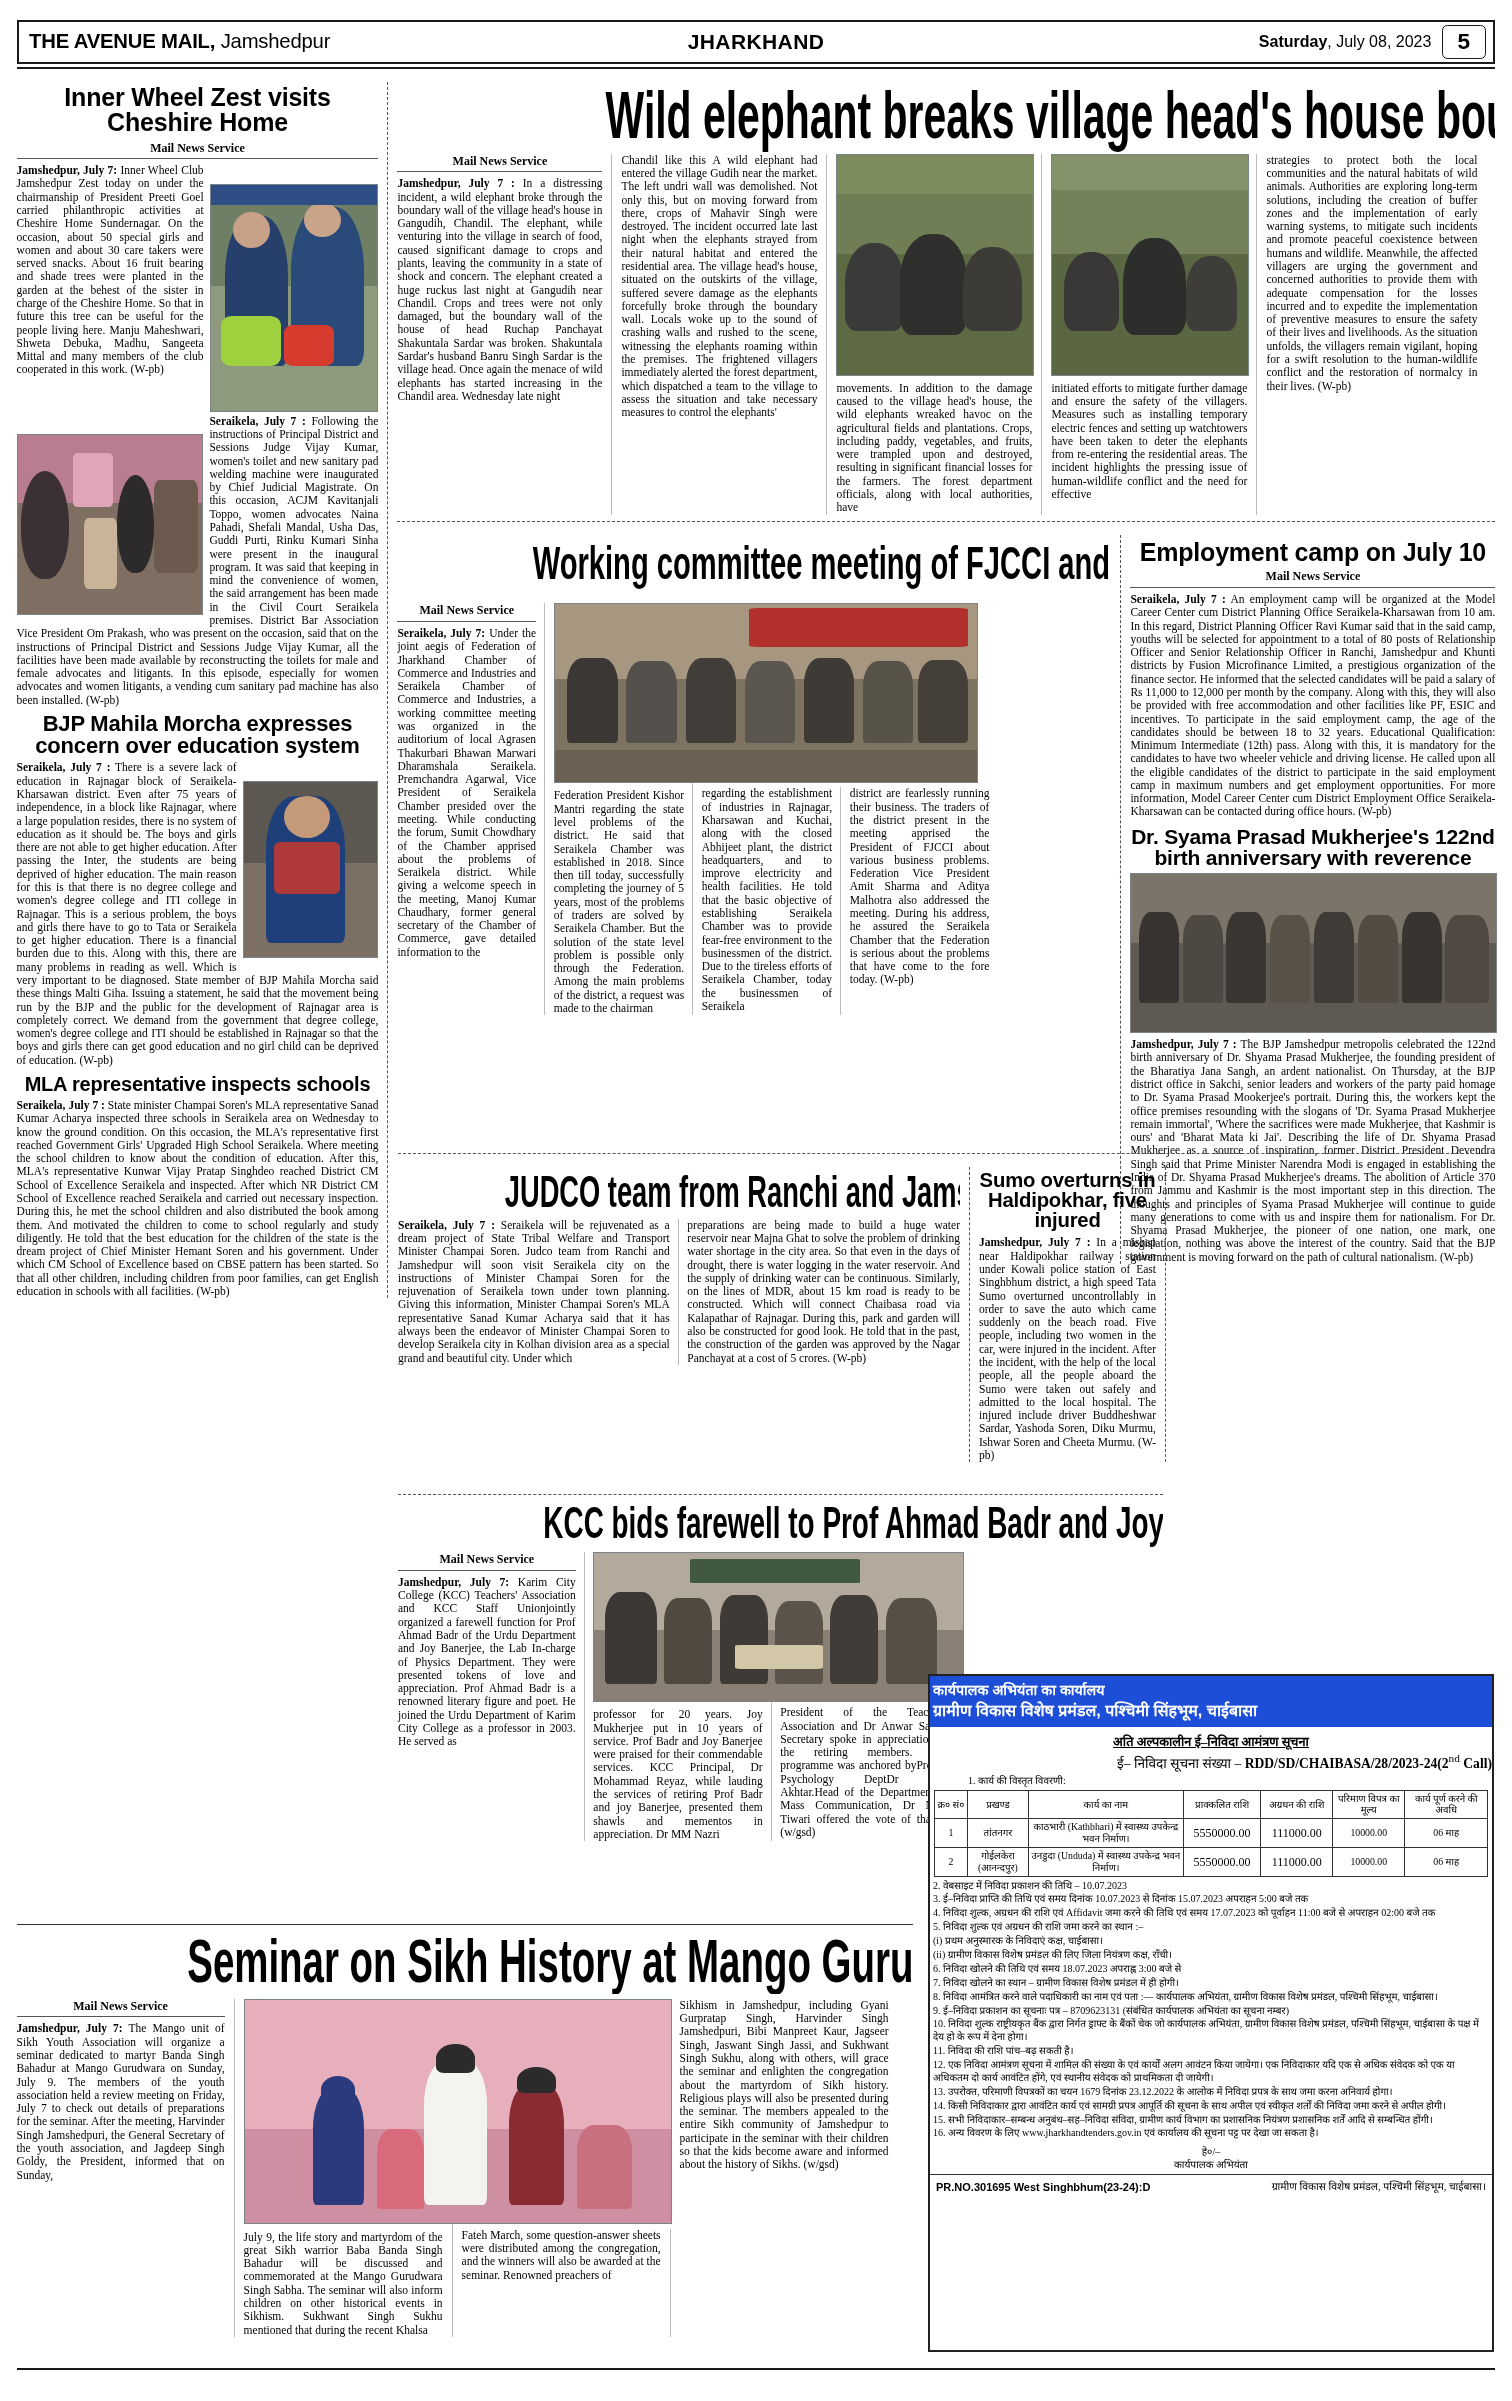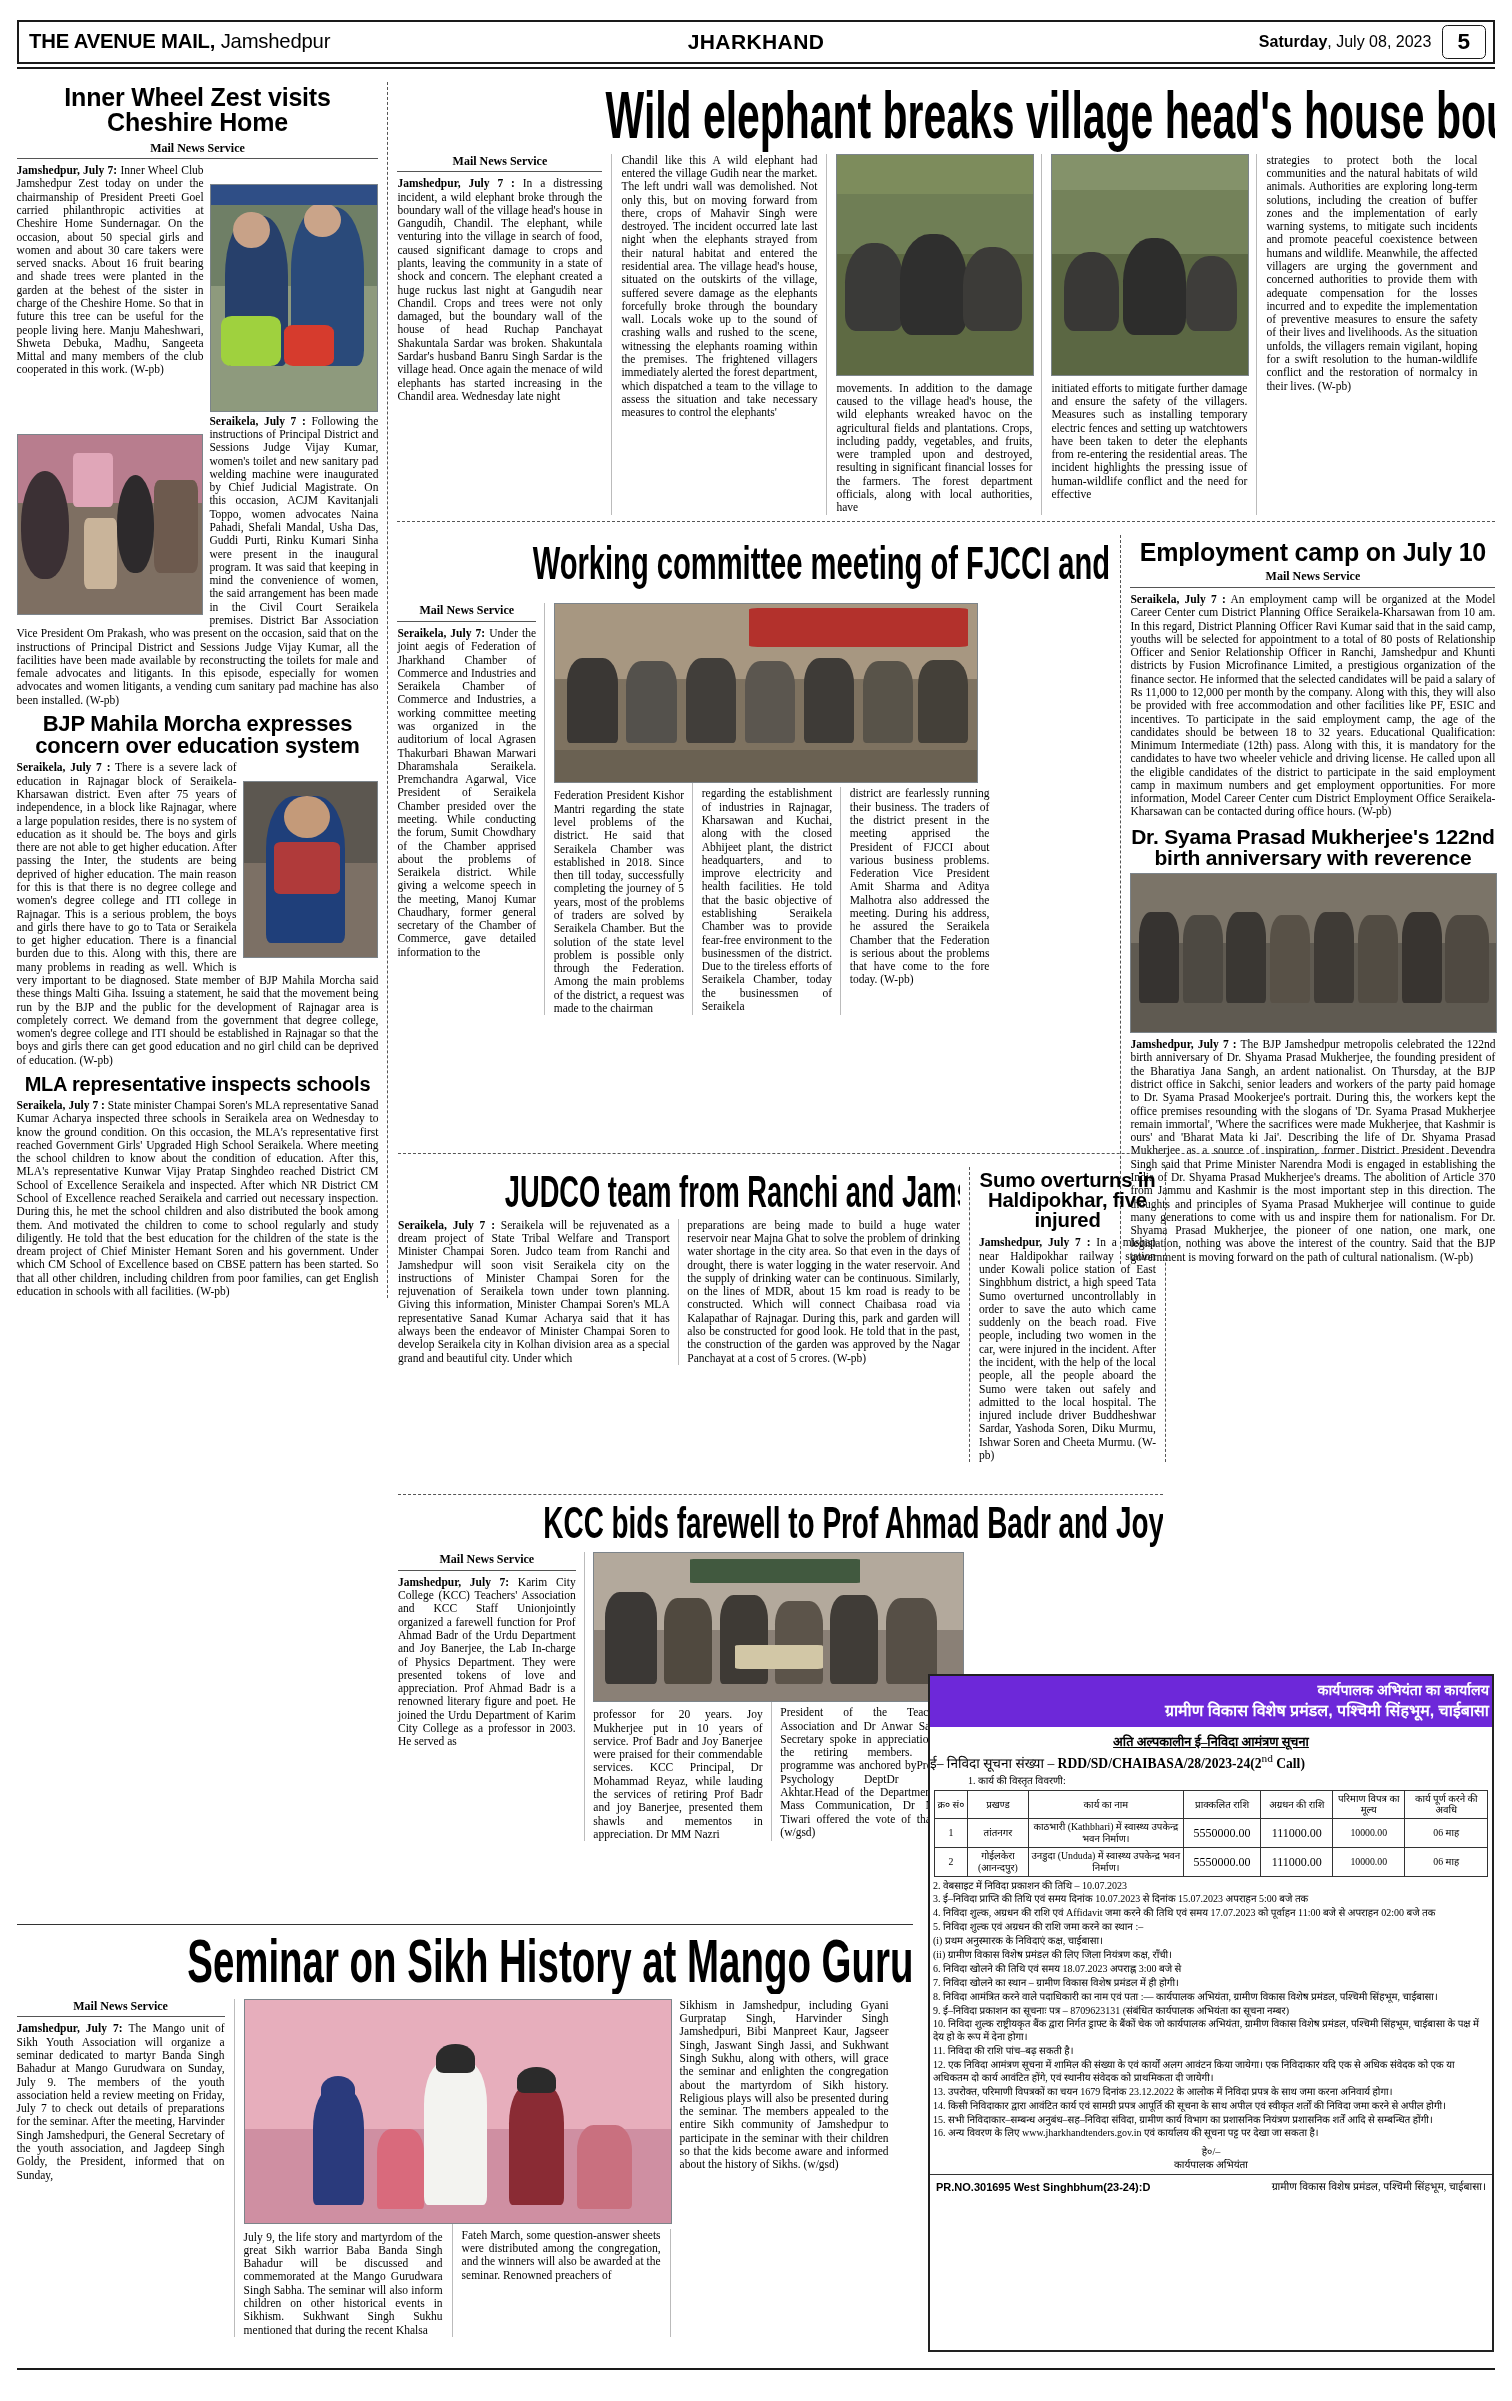--- a/index.html
+++ b/index.html
@@ -41,25 +41,25 @@
   .content{margin:6px 16.6px 0 16.6px;}
   .row{display:flex;margin-top:13px;}
   .col{box-sizing:border-box;}
 
   
   .ph-sky{position:absolute;left:0;right:0;top:0;height:45%;}
   .ph-grd{position:absolute;left:0;right:0;bottom:0;height:55%;}
   .blob{position:absolute;border-radius:50% 50% 45% 45%;}
 
   .adbox{border:2.3px solid #222;box-sizing:border-box;background:#fff;}
-  .adhead{background:#6d28d9;color:#fff;text-align:right;padding:5.3px 3px;line-height:1.35;}
+  .adhead{background:#1d4ed8;color:#fff;text-align:left;padding:5.3px 3px;line-height:1.35;}
   .adhead div{font-family:"Liberation Sans",sans-serif;font-weight:bold;font-size:14.3px;}
   .adhead div.l2{font-size:16px;}
   .ad-sub{text-align:center;font-size:12.8px;font-weight:bold;text-decoration:underline;margin-top:4.5px;}
-  .ad-no{text-align:left;font-size:13.6px;margin:2.3px 0 3.8px 0;}
+  .ad-no{text-align:right;font-size:13.6px;margin:2.3px 0 3.8px 0;padding-left:17px;}
   .ad-no b{font-family:"Liberation Serif",serif;}
   .ad-line{font-size:10px;line-height:1.28;margin:1.1px 3px;}
   table.adt{border-collapse:collapse;width:calc(100% - 7.5px);margin:1.5px 3.8px 3px 3.8px;font-size:9.8px;}
   table.adt th,table.adt td{border:0.8px solid #333;text-align:center;padding:2.3px 1.5px;line-height:1.18;}
   table.adt th{font-weight:normal;}
   .ad-foot{display:flex;justify-content:space-between;align-items:flex-end;border-top:0.8px solid #333;
            margin:3px 0 0 0;padding:3.8px 6px 3px 6px;font-size:10.5px;}
   .ad-sign{text-align:center;font-size:10.2px;line-height:1.3;}
 </style>
 </head>

